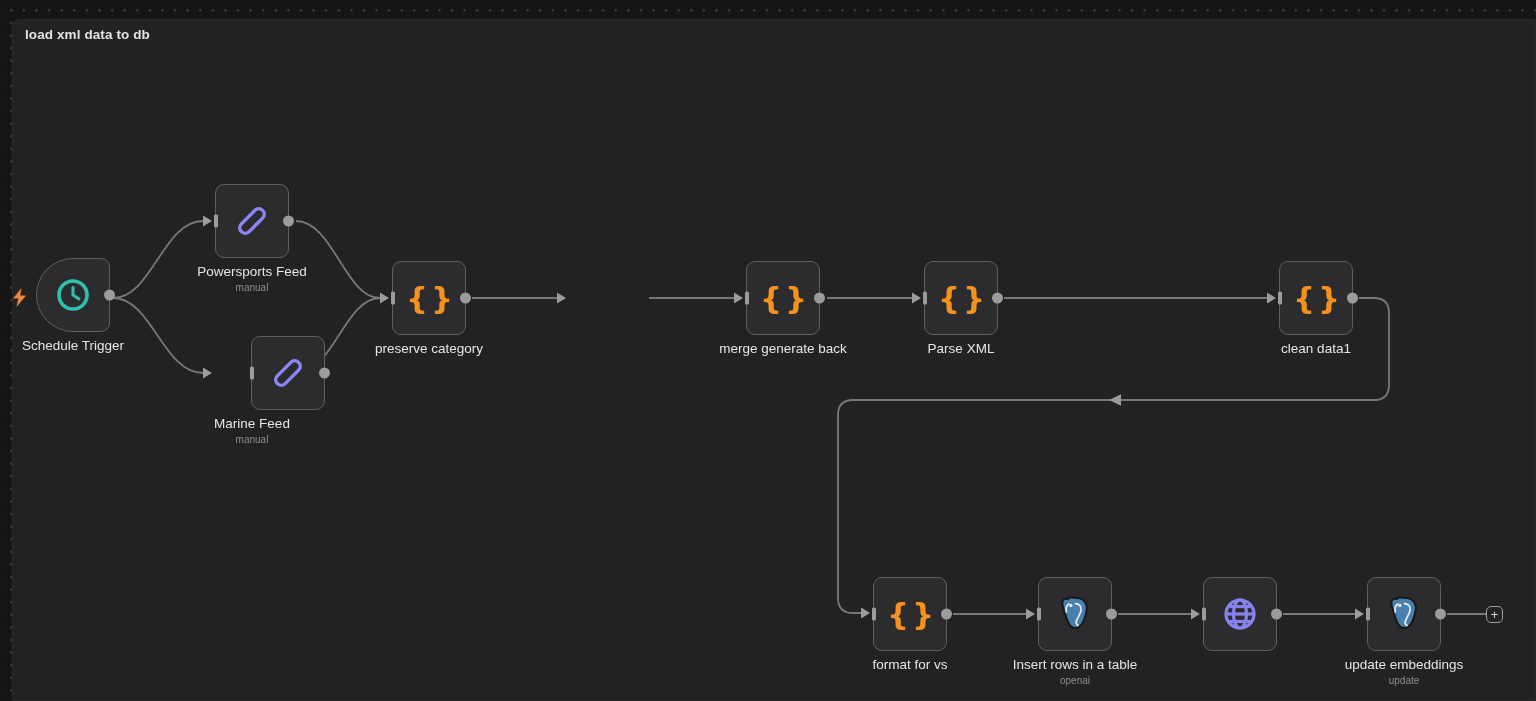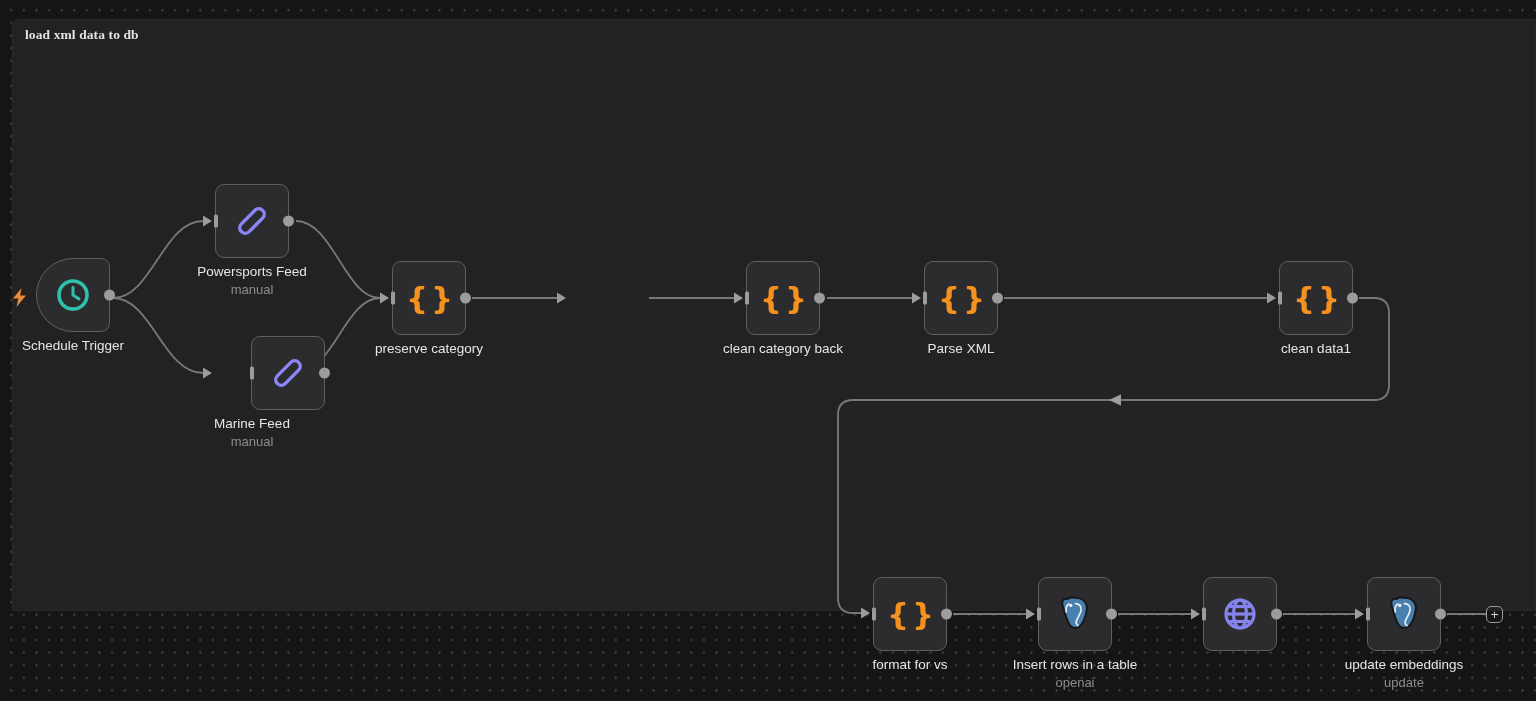--- a/index.html
+++ b/index.html
@@ -8,24 +8,23 @@
 
   .canvas {
     position:relative; width:1536px; height:701px;
     background-color:#151515;
     background-image:radial-gradient(circle, #3d3d3d 1.1px, transparent 1.4px);
     background-size:12.6px 12.6px;
     background-position:5px 4px;
   }
 
   .sticky {
-    position:absolute; left:12px; top:19px; width:1524px; height:592px;
+    position:absolute; left:12px; top:19px; width:1524px; height:682px;
     background:#222222; border-radius:8px 0 0 0;
     box-shadow:inset 0 0 0 1px rgba(255,255,255,0.03);
-    font-family:Liberation Serif, serif;
   }
   .sticky-title {
     position:absolute; left:13px; top:8px;
     font-size:13.5px; font-weight:bold; color:#e2e2e2; letter-spacing:0.1px;
   }
 
   svg.edges { position:absolute; left:0; top:0; width:1536px; height:701px; z-index:2; }
   svg.edges path { fill:none; stroke:#787878; stroke-width:1.8px; }
   svg.edges polygon { fill:#9c9c9c; }
 
@@ -41,21 +40,21 @@
     position:absolute; right:-6px; top:50%; transform:translateY(-50%);
     width:11px; height:11px; border-radius:50%; background:#9c9c9c;
   }
   .port-in {
     position:absolute; left:-2.5px; top:50%; transform:translateY(-50%);
     width:4.5px; height:13px; border-radius:1.5px; background:#9c9c9c;
   }
 
   .node-label-wrap { position:absolute; top:80px; left:50%; transform:translateX(-50%); text-align:center; }
   .node-label { font-size:13.5px; font-weight:400; color:#e6e6e6; white-space:nowrap; }
-  .node-sub { font-size:13px; font-weight:400; color:#8d8d8d; white-space:nowrap; margin-top:3px; }
+  .node-sub { font-size:10px; font-weight:400; color:#8d8d8d; white-space:nowrap; margin-top:3px; }
   .node-sub:empty { display:none; }
 
   .braces {
     font-family:"DejaVu Sans",sans-serif; font-weight:bold;
     font-size:31px; color:#f5921f; letter-spacing:3px; line-height:1;
     transform:translateX(2px);
   }
 
   .bolt { position:absolute; left:12px; top:288px; z-index:3; }
 
@@ -179,21 +178,21 @@
   </div>
 
 
   <div class="node" style="left:746px; top:261px;">
     <div class="node-box">
       <span class="braces">{}</span>
       <span class="port-in"></span>
       <span class="port-out"></span>
     </div>
     <div class="node-label-wrap">
-      <div class="node-label">clean category back</div>
+      <div class="node-label">merge generate back</div>
 
     </div>
   </div>
 
   <div class="node" style="left:924px; top:261px;">
     <div class="node-box">
       <span class="braces">{}</span>
       <span class="port-in"></span>
       <span class="port-out"></span>
     </div>

